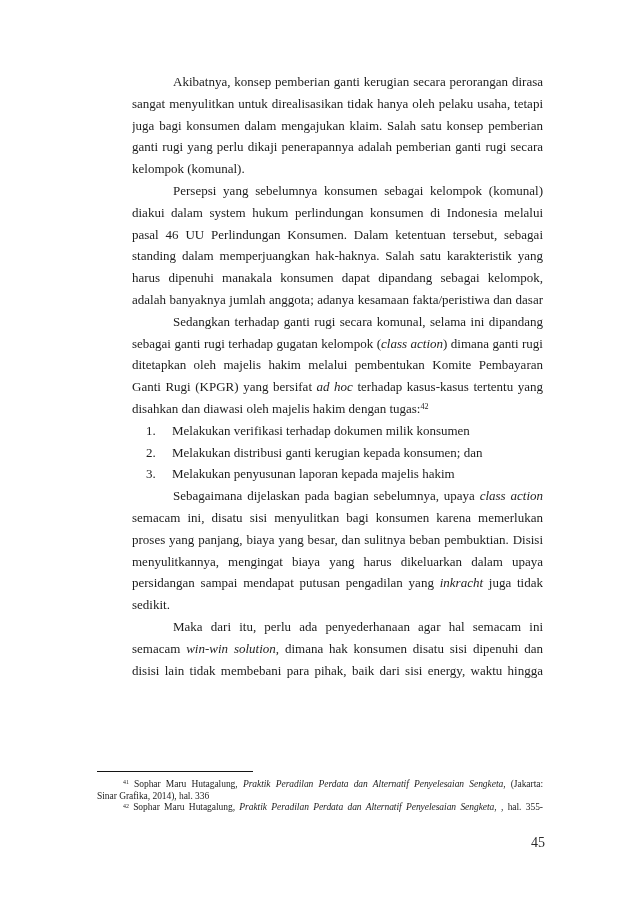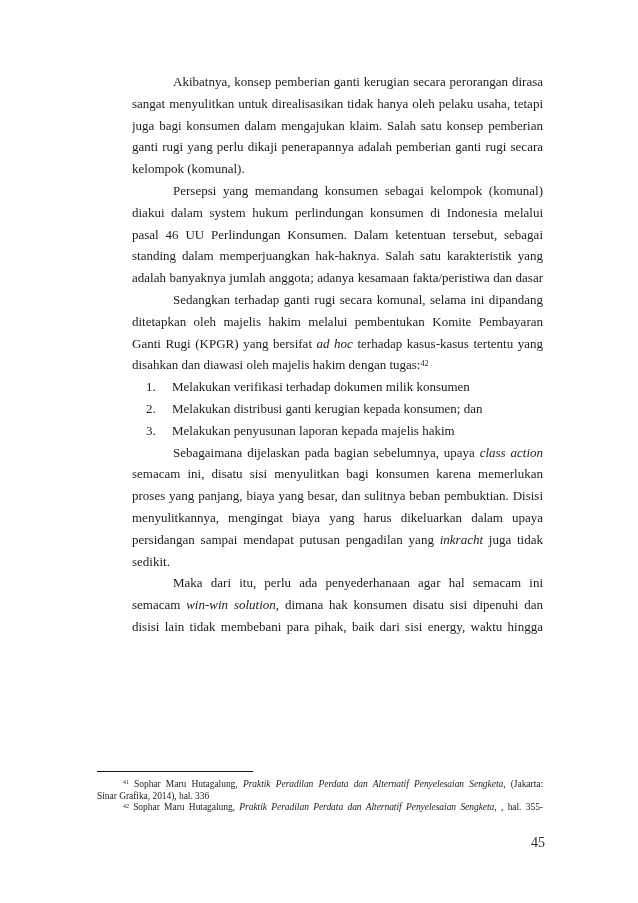--- a/index.html
+++ b/index.html
@@ -73,28 +73,30 @@
 <div class="page">
   <div class="body-text" id="body-text">
       <div>
         <div class="bline indent">Akibatnya, konsep pemberian ganti kerugian secara perorangan dirasa</div>
         <div class="bline">sangat menyulitkan untuk direalisasikan tidak hanya oleh pelaku usaha, tetapi</div>
         <div class="bline">juga bagi konsumen dalam mengajukan klaim. Salah satu konsep pemberian</div>
         <div class="bline">ganti rugi yang perlu dikaji penerapannya adalah pemberian ganti rugi secara</div>
         <div class="bline last">kelompok (komunal).</div>
       </div>
       <div>
-        <div class="bline indent">Persepsi yang memandang konsumen sebagai kelompok (komunal)</div>
+        <div class="bline indent">Persepsi yang sebelumnya konsumen sebagai kelompok (komunal)</div>
         <div class="bline">diakui dalam system hukum perlindungan konsumen di Indonesia melalui</div>
         <div class="bline">pasal 46 UU Perlindungan Konsumen. Dalam ketentuan tersebut, sebagai</div>
         <div class="bline">standing dalam memperjuangkan hak-haknya. Salah satu karakteristik yang</div>
+        <div class="bline">harus dipenuhi manakala konsumen dapat dipandang sebagai kelompok,</div>
         <div class="bline">adalah banyaknya jumlah anggota; adanya kesamaan fakta/peristiwa dan dasar</div>
       </div>
       <div>
         <div class="bline indent">Sedangkan terhadap ganti rugi secara komunal, selama ini dipandang</div>
+        <div class="bline">sebagai ganti rugi terhadap gugatan kelompok (<em>class action</em>) dimana ganti rugi</div>
         <div class="bline">ditetapkan oleh majelis hakim melalui pembentukan Komite Pembayaran</div>
         <div class="bline">Ganti Rugi (KPGR) yang bersifat <em>ad hoc</em> terhadap kasus-kasus tertentu yang</div>
         <div class="bline last">disahkan dan diawasi oleh majelis hakim dengan tugas:<sup class="fnref">42</sup></div>
       </div>
       <div class="list-row"><span class="list-num">1.</span><span>Melakukan verifikasi terhadap dokumen milik konsumen</span></div>
       <div class="list-row"><span class="list-num">2.</span><span>Melakukan distribusi ganti kerugian kepada konsumen; dan</span></div>
       <div class="list-row"><span class="list-num">3.</span><span>Melakukan penyusunan laporan kepada majelis hakim</span></div>
       <div>
         <div class="bline indent">Sebagaimana dijelaskan pada bagian sebelumnya, upaya <em>class action</em></div>
         <div class="bline">semacam ini, disatu sisi menyulitkan bagi konsumen karena memerlukan</div>

